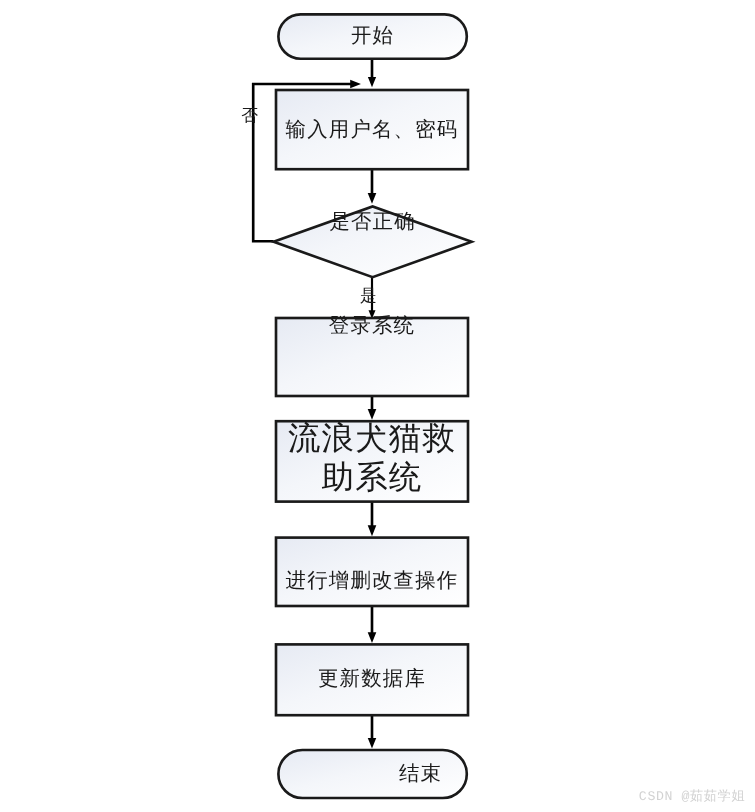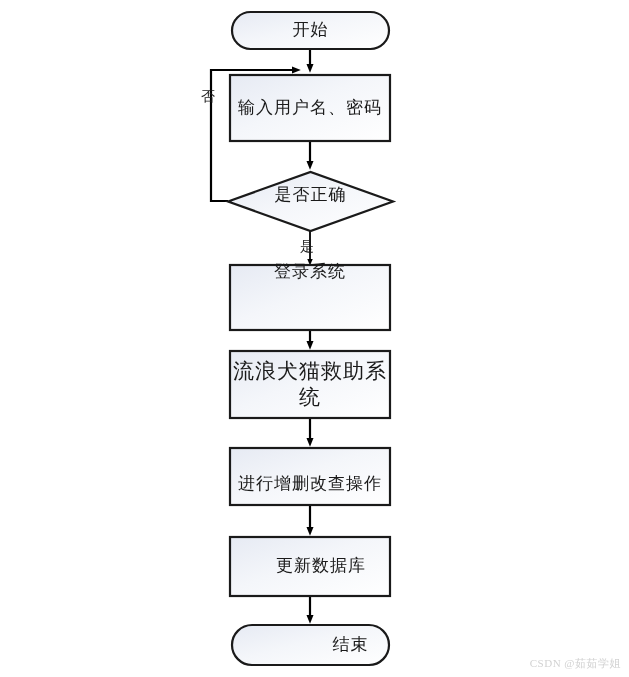--- a/index.html
+++ b/index.html
@@ -28,35 +28,35 @@
     justify-content: center;
     text-align: center;
     color: #1a1a1a;
     line-height: 1.22;
     pointer-events: none;
     white-space: pre-line;
   }
   .lbl-terminator { font-size: 17px; letter-spacing: 1px; }
   .lbl-process    { font-size: 17px; letter-spacing: 1px; text-align: center; }
   .lbl-decision   { font-size: 17px; letter-spacing: 1px; }
-  .lbl-big        { font-size: 21px; letter-spacing: 1px; font-family: Liberation Serif, serif; text-align: center; }
+  .lbl-big        { font-size: 27px; letter-spacing: 1px; font-family: Liberation Mono, monospace; text-align: center; }
   .edge-label {
     position: absolute;
     font-size: 14px;
     color: #1a1a1a;
     letter-spacing: 0;
   }
   .watermark {
     position: absolute;
     right: 8px;
     bottom: 6px;
     font-size: 11px;
     color: #d2d2d2;
     letter-spacing: 0.5px;
-    font-family: Liberation Serif, serif;
+    font-family: Liberation Mono, monospace;
     margin-top: 16px;
   }
 </style>
 </head>
 <body>
 
 <svg id="flow-canvas" viewBox="0 0 629 677" xmlns="http://www.w3.org/2000/svg">
   <defs>
     <linearGradient id="nodeFill" x1="0" y1="0" x2="1" y2="1">
       <stop offset="0%" stop-color="#e6eaf3"></stop>
@@ -104,29 +104,29 @@
 
   <rect x="230" y="537" width="160" height="59" fill="url(#nodeFill)" stroke="#1a1a1a" stroke-width="2.2"></rect>
 
   <rect x="232" y="625" width="157" height="40" rx="20" ry="20" fill="url(#nodeFill)" stroke="#1a1a1a" stroke-width="2.2"></rect>
 </svg>
 
 <div class="node-label lbl-terminator" style="left:232px;top:12px;width:157px;height:37px;">开始</div>
 
 <div class="node-label lbl-process" style="left:230px;top:75px;width:160px;height:66px;">输入用户名、密码</div>
 
-<div class="node-label lbl-decision" style="left:228px;top:166px;width:165px;height:59px;">是否正确</div>
+<div class="node-label lbl-decision" style="left:228px;top:156px;width:165px;height:59px;">是否正确</div>
 
 <div class="node-label lbl-process" style="left:230px;top:248px;width:160px;height:48px;">登录系统</div>
 
 <div class="node-label lbl-big" style="left:232px;top:351px;width:156px;height:67px;">流浪犬猫救助系统</div>
 
 <div class="node-label lbl-process" style="left:230px;top:448px;width:160px;height:72px;">进行增删改查操作</div>
 
-<div class="node-label lbl-process" style="left:230px;top:537px;width:160px;height:59px;padding-left:11px;">更新数据库</div>
+<div class="node-label lbl-process" style="left:230px;top:537px;width:160px;height:59px;">更新数据库</div>
 
 <div class="node-label lbl-terminator" style="left:232px;top:625px;width:157px;height:40px;margin-left:40px;">结束</div>
 
 <div class="edge-label" style="left:201px;top:88px;">否</div>
 
 <div class="edge-label" style="left:300px;top:238px;">是</div>
 
 <div class="watermark">CSDN @茹茹学姐</div>
 
 </body></html>

